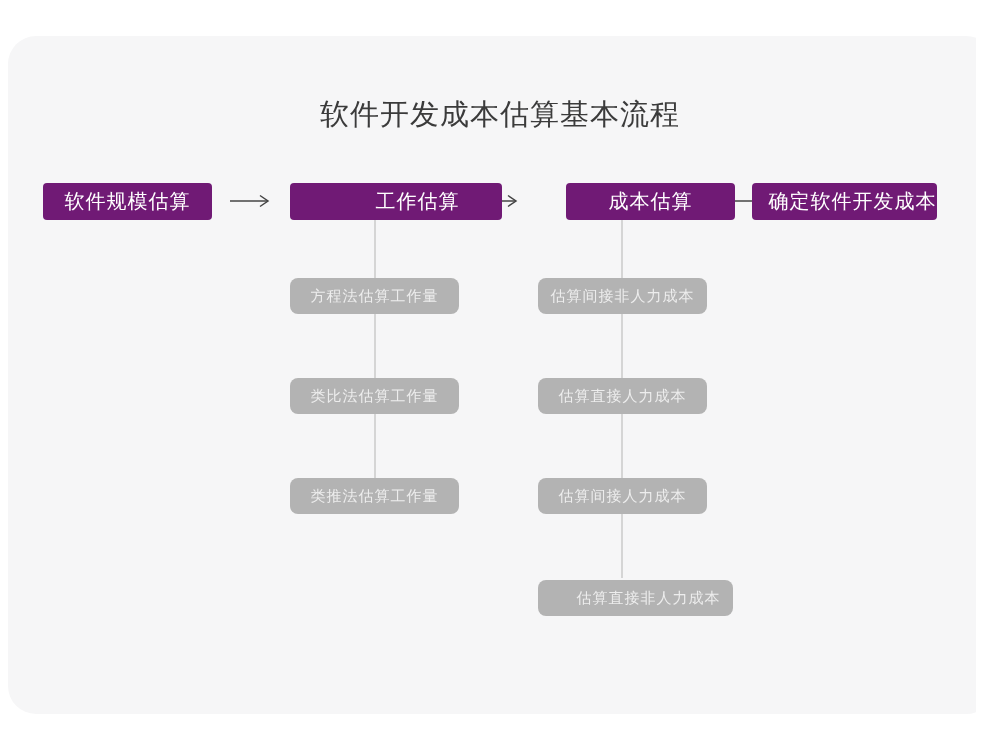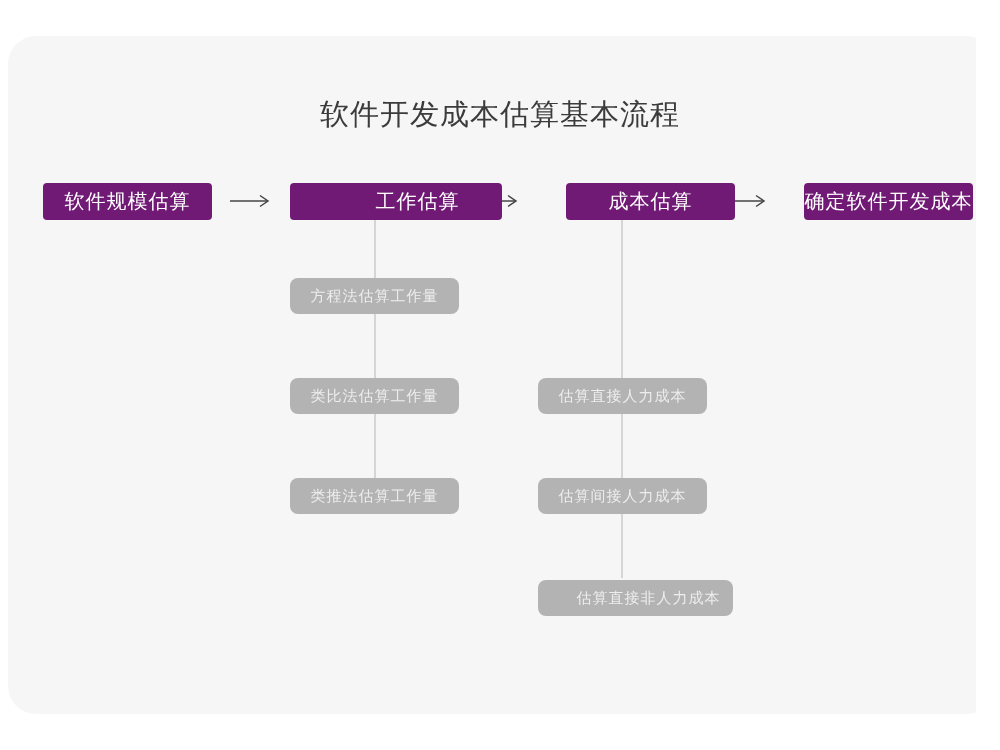--- a/index.html
+++ b/index.html
@@ -105,22 +105,23 @@
     <path d="M32 2.5 L40 8 L32 13.5" fill="none" stroke="#444444" stroke-width="1.5"></path>
   </svg>
 
   <div class="main-box" style="left:566px;">成本估算</div>
 
   <svg class="arrow-svg" style="left:724px;" viewBox="0 0 44 16">
     <line x1="2" y1="8" x2="40" y2="8" stroke="#444444" stroke-width="1.5"></line>
     <path d="M32 2.5 L40 8 L32 13.5" fill="none" stroke="#444444" stroke-width="1.5"></path>
   </svg>
 
-  <div class="main-box" style="left:804px;">确定软件开发成本</div>
+  <div class="main-box" style="left:752px;padding-left:16px;">确定软件开发成本</div>
 
   <div class="sub-box" style="left:290px; top:278px;">方程法估算工作量</div>
   <div class="sub-box" style="left:290px; top:378px;">类比法估算工作量</div>
   <div class="sub-box" style="left:290px; top:478px;">类推法估算工作量</div>
 
+  <div class="sub-box" style="left:538px; top:278px;">估算间接非人力成本</div>
   <div class="sub-box" style="left:538px; top:378px;">估算直接人力成本</div>
   <div class="sub-box" style="left:538px; top:478px;">估算间接人力成本</div>
   <div class="sub-box" style="left:538px; top:580px;padding-left:26px;">估算直接非人力成本</div>
 </div>
 
 </body></html>

